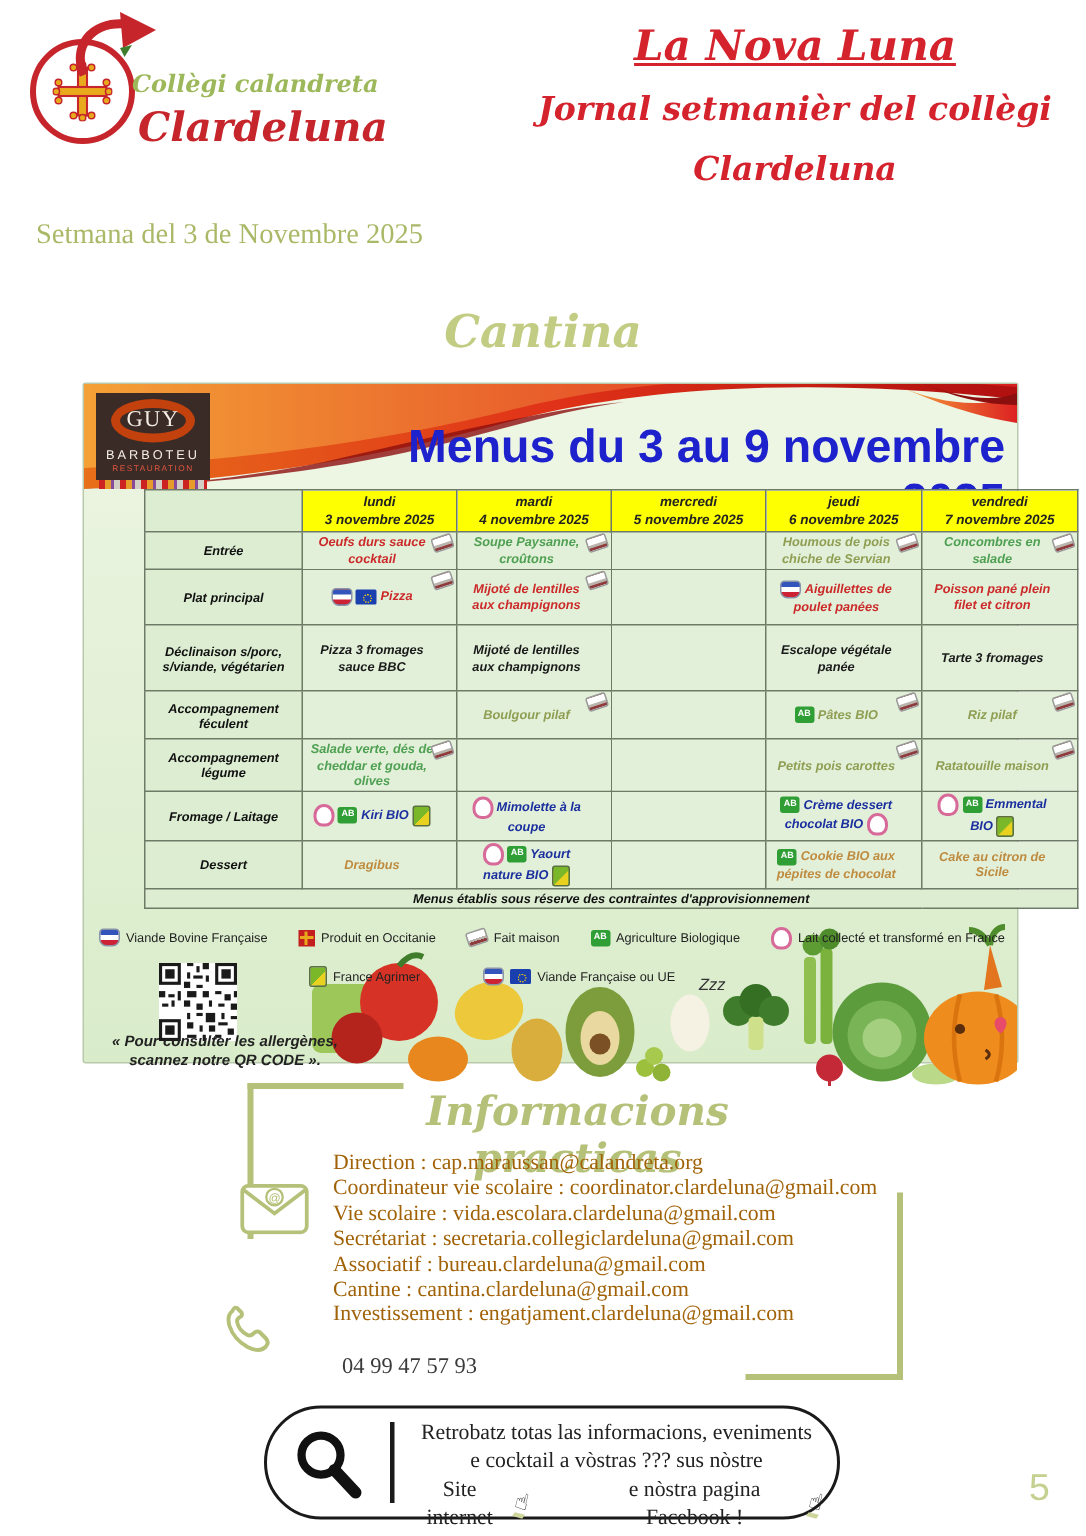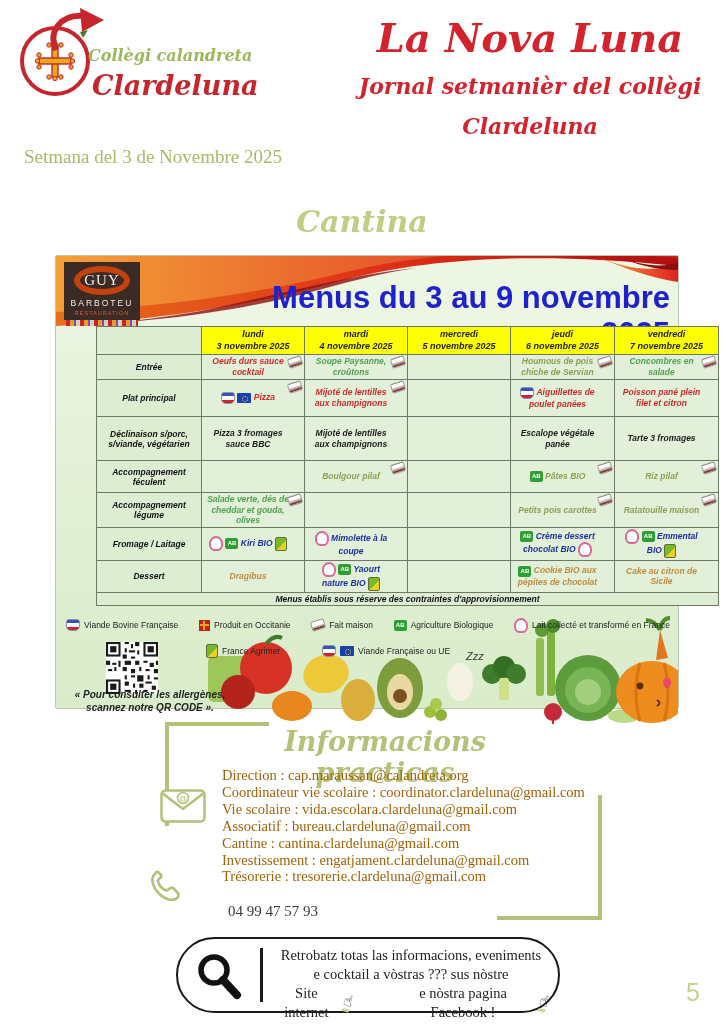--- a/index.html
+++ b/index.html
@@ -9,21 +9,21 @@
 
   
   .logo-circle{position:absolute;left:20px;top:26px;width:62px;height:62px;border:4px solid #c5252b;
                border-radius:50%;display:flex;align-items:center;justify-content:center;background:#fff;}
   .logo-arrow{position:absolute;left:50px;top:8px;}
   .logo-line1{position:absolute;left:88px;top:46px;font-size:16px;font-weight:bold;color:#9cb85a;}
   .logo-line2{position:absolute;left:92px;top:70px;font-size:27px;font-weight:bold;color:#c5252b;}
   .week-label{position:absolute;left:24px;top:146px;font-family:"Liberation Serif",serif;
               font-size:19px;color:#a9b967;}
   .masthead{position:absolute;left:350px;top:16px;width:360px;text-align:center;color:#d5232e;}
-  .masthead .title{font-size:40px;font-weight:bold;line-height:1.1;}
+  .masthead .title{font-size:28px;font-weight:bold;line-height:1.1;text-decoration:underline;}
   .masthead .sub{font-size:22px;font-weight:bold;line-height:1.15;margin-top:14px;}
   .masthead .sub2{font-size:22px;font-weight:bold;margin-top:14px;}
 
   .cantina-title{position:absolute;left:0;top:204px;width:724px;text-align:center;
                  font-size:30px;font-weight:bold;color:#c3cc83;}
 
   
   .menu-card{position:absolute;left:55px;top:255px;width:622px;height:452px;
              background:linear-gradient(#edf5e3,#d9ecca);border:1px solid #b9c9ad;border-radius:2px;}
   .banner{position:relative;width:622px;height:70px;overflow:hidden;}
@@ -405,24 +405,24 @@
     <rect x="1.5" y="1.5" width="43" height="31" rx="4" fill="#fff" stroke="#b5c078" stroke-width="2.5"></rect>
     <path d="M2,4 L23,20 L44,4" fill="none" stroke="#b5c078" stroke-width="2.5"></path>
     <circle cx="23" cy="9" r="5.5" fill="#fff" stroke="#b5c078" stroke-width="1.5"></circle>
     <text x="23" y="12" text-anchor="middle" font-size="8" fill="#b5c078" font-family="Liberation Sans">@</text>
   </svg>
 
   <div class="infos-lines">
     <div>Direction :  cap.maraussan@calandreta.org</div>
     <div>Coordinateur vie scolaire : coordinator.clardeluna@gmail.com</div>
     <div>Vie scolaire : vida.escolara.clardeluna@gmail.com</div>
+    <div>Secrétariat : secretaria.collegiclardeluna@gmail.com</div>
     <div>Associatif : bureau.clardeluna@gmail.com</div>
     <div>Cantine : cantina.clardeluna@gmail.com</div>
     <div>Investissement : engatjament.clardeluna@gmail.com</div>
-    <div>Trésorerie : tresorerie.clardeluna@gmail.com</div>
   </div>
 
   <svg class="phone-badge" width="34" height="34" viewBox="0 0 34 34">
     <path d="M7,5 Q3,8 5,15 Q8,24 17,29 Q25,33 29,29 Q32,26 29,23 L25,19 Q23,18 21,20 Q19,22 17,21 Q11,18 10,12 Q10,10 12,9 Q14,8 13,6 L10,3 Q8,2 7,5 Z" fill="none" stroke="#b5c078" stroke-width="2.6" stroke-linejoin="round"></path>
   </svg>
   <div class="phone-number">04 99 47 57 93</div>
 
   <div class="pill">
     <svg class="mag" width="50" height="50" viewBox="0 0 50 50">
       <circle cx="20" cy="19" r="13" fill="none" stroke="#111" stroke-width="5.5"></circle>

